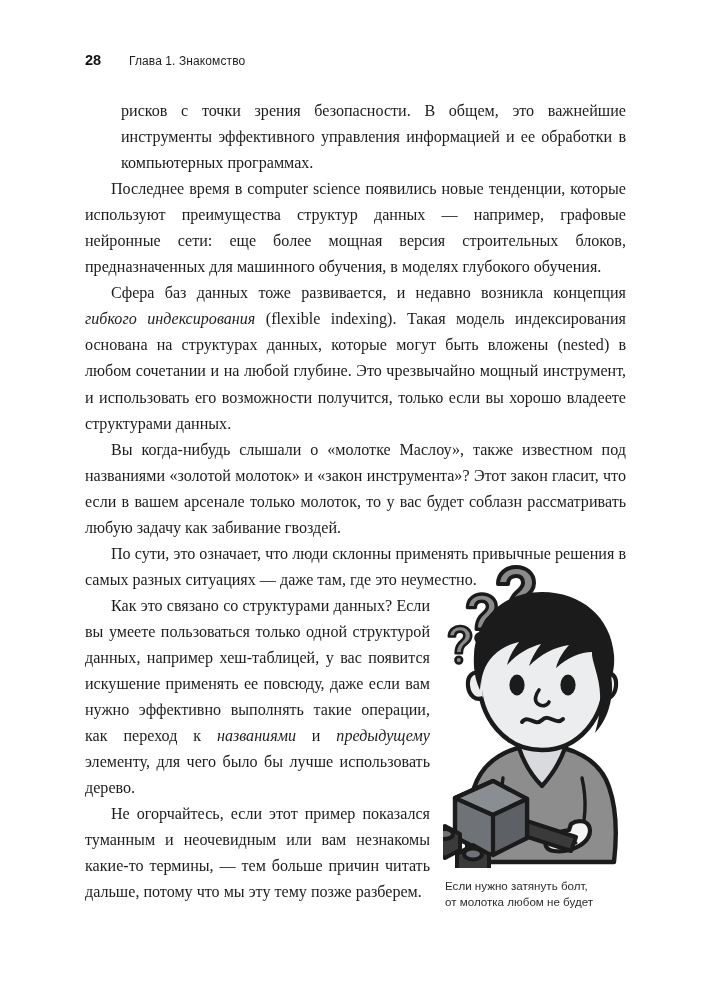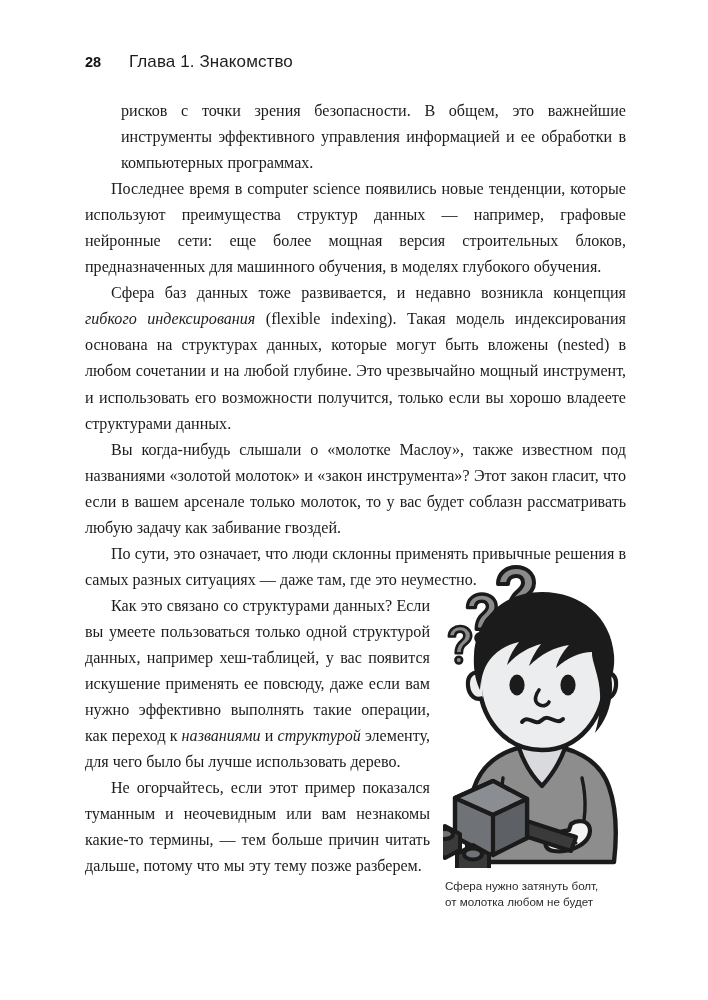--- a/index.html
+++ b/index.html
@@ -39,21 +39,21 @@
   }
   .folio {
     font-size: 14.5px;
     font-weight: bold;
     color: #111111;
     letter-spacing: 0px;
     width: 44px;
     display: block;
   }
   .chapter-title {
-    font-size: 17px;
+    font-size: 12px;
     font-weight: normal;
     color: #1d1d1d;
     letter-spacing: 0.1px;
   }
 
   
   .body-text {
     position: absolute;
     left: 85px;
     top: 98px;
@@ -138,21 +138,21 @@
 
     <p><span>Сфера баз данных тоже развивается, и недавно возникла концепция </span><i>гибкого индексирования</i><span> (flexible indexing). Такая модель индексирования основана на структурах данных, которые могут быть вложены (nested) в любом сочетании и на любой глубине. Это чрезвычайно мощный инструмент, и использовать его возможности получится, только если вы хорошо владеете структурами данных.</span></p>
 
 
     <p><span>Вы когда-нибудь слышали о «молотке Маслоу», также известном под названиями «золотой молоток» и «закон инструмента»? Этот закон гласит, что если в вашем арсенале только молоток, то у вас будет соблазн рассматривать любую задачу как забивание гвоздей.</span></p>
 
     <p><span>По сути, это означает, что люди склонны применять привычные решения в самых разных ситуациях — даже там, где это неуместно.</span></p>
 
     <div class="figure-float"></div>
 
-    <p><span>Как это связано со структурами данных? Если вы умеете пользоваться только одной структурой данных, например хеш-таблицей, у вас появится искушение применять ее повсюду, даже если вам нужно эффективно выполнять такие операции, как переход к </span><i>названиями</i><span> и </span><i>структурой</i><span> элементу, для чего было бы лучше использовать дерево.</span></p>
+    <p><span>Как это связано со структурами данных? Если вы умеете пользоваться только одной структурой данных, например хеш-таблицей, у вас появится искушение применять ее повсюду, даже если вам нужно эффективно выполнять такие операции, как переход к </span><i>названиями</i><span> и </span><i>предыдущему</i><span> элементу, для чего было бы лучше использовать дерево.</span></p>
 
     <p><span>Не огорчайтесь, если этот пример показался туманным и неочевидным или вам незнакомы какие-то термины, — тем больше причин читать дальше, потому что мы эту тему позже разберем.</span></p>
 
   </div>
 
   <div class="figure">
 
     <div class="figure-art">
       <svg viewBox="0 0 196 306" xmlns="http://www.w3.org/2000/svg" aria-hidden="true">
         <defs>
@@ -268,19 +268,19 @@
           <g stroke="#1b1b1b" stroke-width="4" stroke-linejoin="round">
             <path d="M14 292 L30 283 L46 292 L46 309 L30 318 L14 309 Z" fill="#3a3a3a"></path>
             <ellipse cx="30" cy="292" rx="9" ry="5.5" fill="#6f7277"></ellipse>
           </g>
 
         </g>
       </svg>
     </div>
 
     <div class="figure-caption">
-      <span>Сфера нужно затянуть болт,</span>
+      <span>Если нужно затянуть болт,</span>
       <span>от молотка любом не будет</span>
     </div>
 
   </div>
 
 </div>
 
 </body></html>

